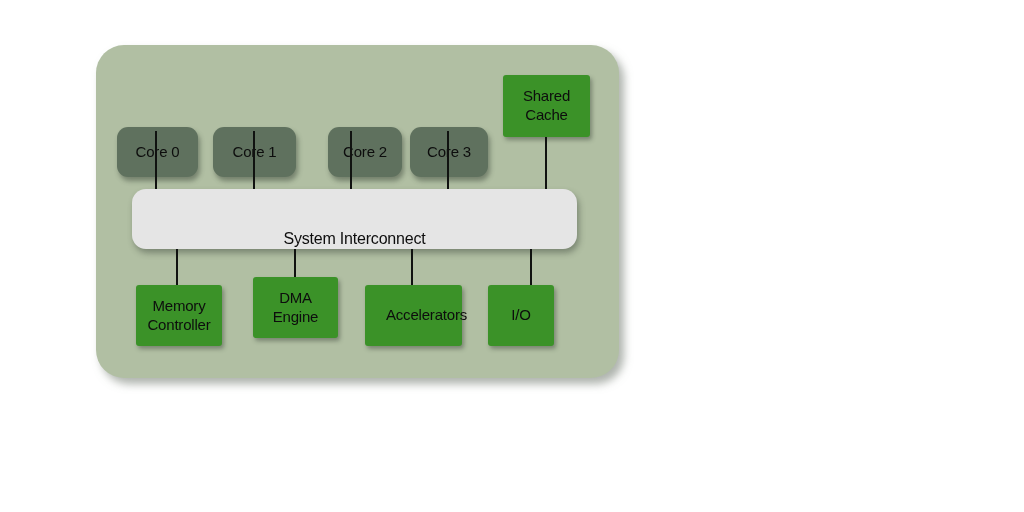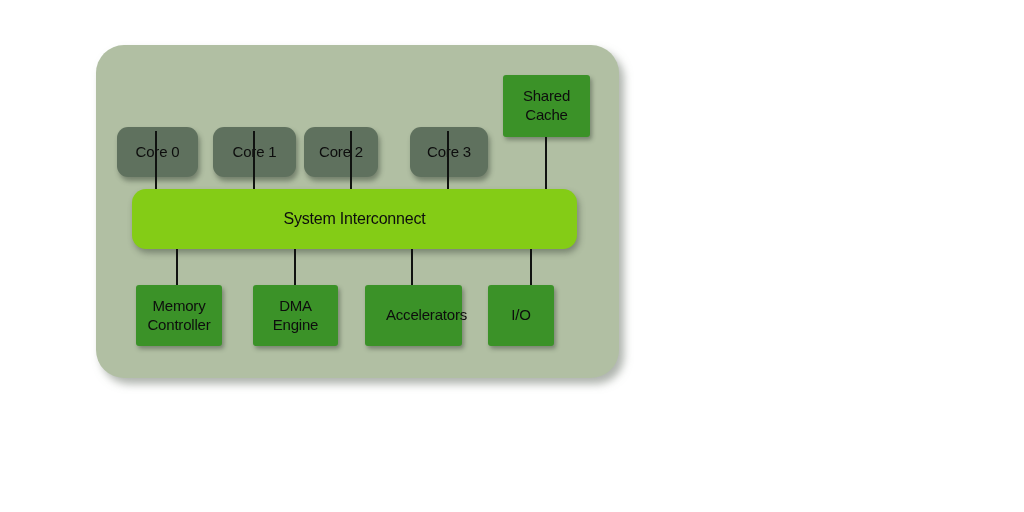--- a/index.html
+++ b/index.html
@@ -54,24 +54,25 @@
     width: 87px;
     height: 62px;
     padding: 0 12px;
     box-sizing: border-box;
   }
   .interconnect {
     left: 132px;
     top: 189px;
     width: 445px;
     height: 60px;
-    background: #84cc16;
+    background: #e5e5e5;
     border-radius: 14px;
     box-shadow: 2px 4px 6px rgba(45, 55, 45, 0.42);
     font-size: 16px;
+    align-items: flex-end;
   }
   .peripheral {
     top: 285px;
     height: 61px;
     padding: 0 6px;
     box-sizing: border-box;
   }
   .line {
     position: absolute;
     width: 2px;
@@ -86,21 +87,21 @@
 <div class="canvas">
 
   <div class="soc">
 
     <div class="node core" style="left:21px; width:81px;">
       <span>Core 0</span>
     </div>
     <div class="node core" style="left:117px; width:83px;">
       <span>Core 1</span>
     </div>
-    <div class="node core" style="left:208px; width:74px;">
+    <div class="node core" style="left:232px; width:74px;">
       <span>Core 2</span>
     </div>
     <div class="node core" style="left:314px; width:78px;">
       <span>Core 3</span>
     </div>
 
     <div class="node green-box shared-cache" style="left:407px; top:30px;">
       <span>Shared Cache</span>
     </div>
 
@@ -115,21 +116,21 @@
     </div>
 
     <div class="line" style="left:80px;  top:204px; height:36px;"></div>
     <div class="line" style="left:198px; top:204px; height:36px;"></div>
     <div class="line" style="left:315px; top:204px; height:36px;"></div>
     <div class="line" style="left:434px; top:204px; height:36px;"></div>
 
     <div class="node green-box peripheral" style="left:40px; top:240px; width:86px;align-items:center;">
       <span>Memory Controller</span>
     </div>
-    <div class="node green-box peripheral" style="left:157px; top:240px; width:85px;">
+    <div class="node green-box peripheral" style="left:157px; top:232px; width:85px;">
       <span>DMA Engine</span>
     </div>
     <div class="node green-box peripheral" style="left:269px; top:240px; width:97px;padding-left:32px;">
       <span>Accelerators</span>
     </div>
     <div class="node green-box peripheral" style="left:392px; top:240px; width:66px;">
       <span>I/O</span>
     </div>
 
   </div>

